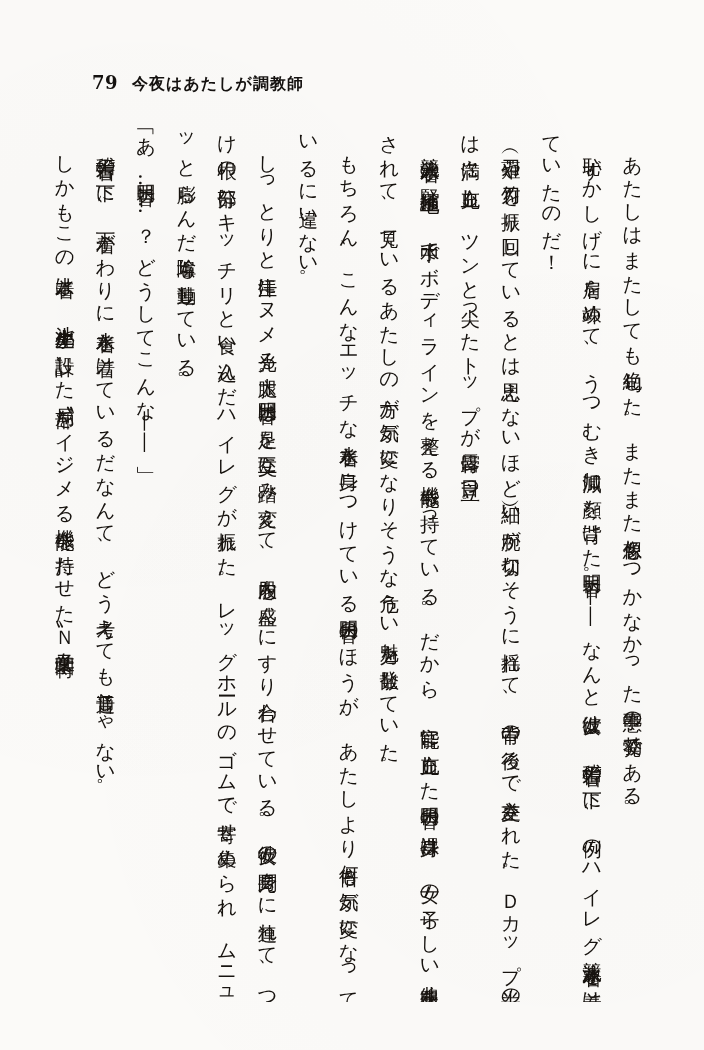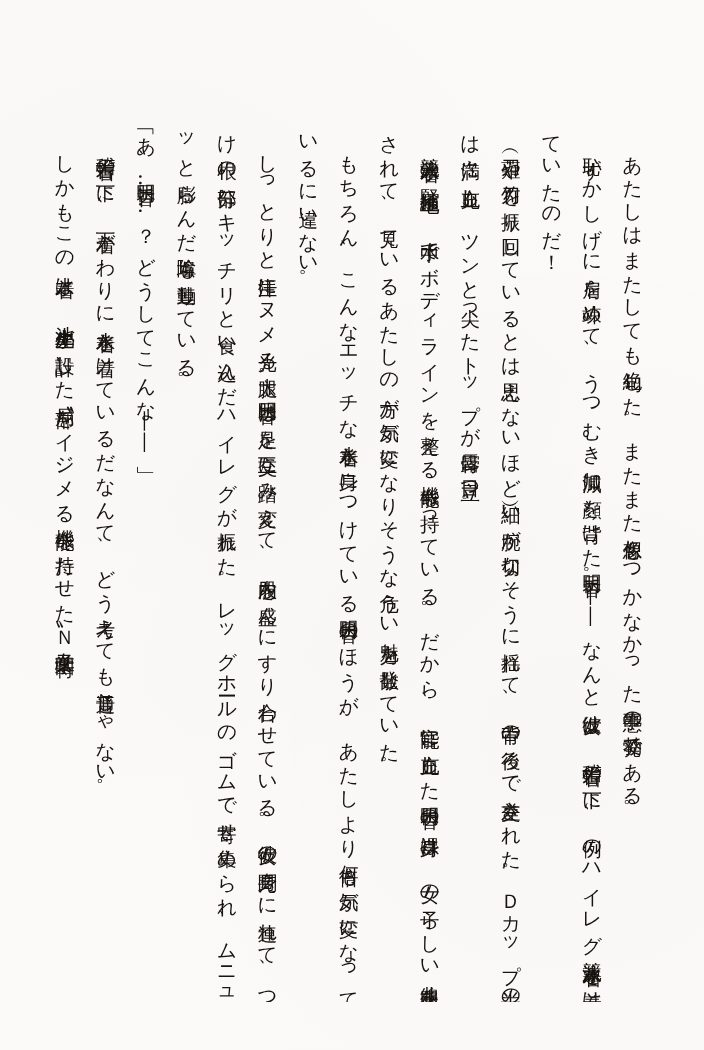--- a/index.html
+++ b/index.html
@@ -75,20 +75,24 @@
   }
   #body-text p.noindent {
     text-indent: 0;
   }
 </style>
 </head>
 <body>
 
 <div id="page">
 
+  <div id="header">
+    <span class="page-number">79</span>
+    <span class="head-title">今夜はあたしが調教師</span>
+  </div>
 
   <div id="body-text">
     <p>あたしはまたしても絶句した。またまた想像もつかなかった事態の勃発である。</p>
     <p>恥ずかしげに肩を竦めて、うつむき加減に顔を背けた明日香。――なんと彼女は、稽古着の下に、例のハイレグ競泳水着を着けていたのだ！</p>
     <p>（薙刀や竹刀を振り回しているとは思えないほど）細い腕が切なそうに揺れて、背中の後ろで交差された。Ｄカップ半の乳房は満々に充血し、ツンと尖ったトップが露骨に目立つ。</p>
     <p>競泳水着の緊縮生地は、水中でボディラインを整える機能も持っている。だから、官能に充血した明日香の裸身は、女の子らしい曲線美を強調されて、見ているあたしの方が気が変になりそうな危うい魅力を発散していた。</p>
     <p>もちろん、こんなエッチな水着を身につけている明日香のほうが、あたしより何倍も気が変になっているに違いない。</p>
     <p>しっとりと生汗にヌメ光る太腿。明日香は足を交互に踏み変えて、内股を盛んにすり合わせている。彼女の身悶えに連れて、つけ根の部分にキッチリと食い込んだハイレグが振れた。レッグホールのゴムで寄せ集められ、ムニュッと膨らんだ陰埠も連動している。</p>
     <p class="noindent">「あ、明日香……？ どうしてこんな――」</p>
     <p>稽古着の下に、下着がわりに水着を着けているだなんて、どう考えても普通じゃない。</p>

